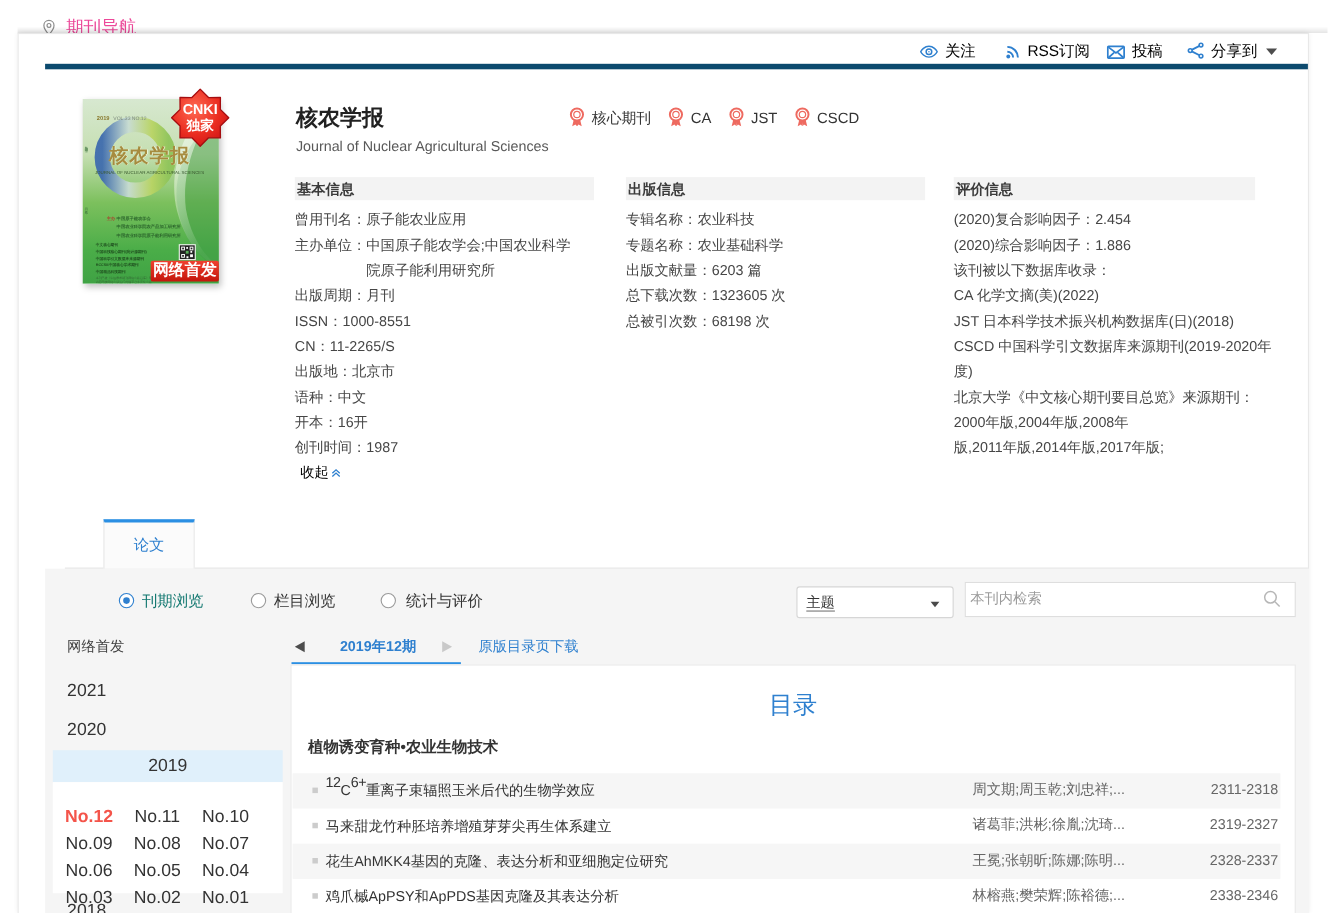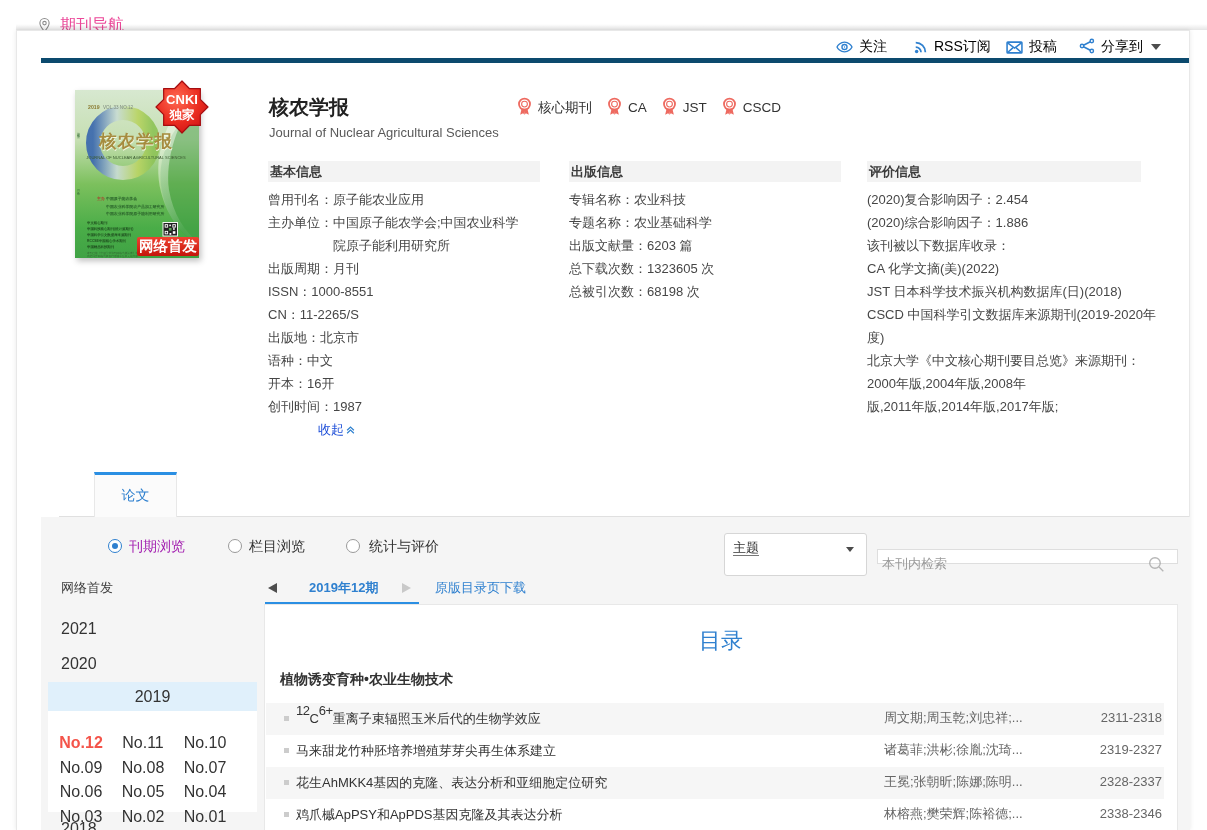--- a/index.html
+++ b/index.html
@@ -30,38 +30,38 @@
 #medals{position:absolute;left:499px;top:66px;height:20px;font-size:13.5px;color:#333;white-space:nowrap;}
 #medals .m{margin-right:14px;}
 #medals svg{vertical-align:-4px;margin-right:5px;}
 
 .col{position:absolute;top:130px;font-size:13px;color:#464646;}
 .col .hd{height:21px;line-height:21px;background:#f3f3f3;font-weight:bold;color:#3b3b3b;padding-left:2px;margin-bottom:6px;}
 .col .ln{line-height:23px;white-space:nowrap;}
 #col1{left:251px;width:272px;}
 #col2{left:552px;width:272px;}
 #col3{left:850px;width:274px;}
-.shou{color:#1d4ed8;margin-left:45px;}
+.shou{color:#000000;}
 .shou svg{vertical-align:0px;margin-left:2px;}
 
 #tabbar{position:absolute;left:42px;right:0;top:441px;height:45px;border-bottom:1px solid #e0e0e0;}
 #tab1{position:absolute;left:35px;top:0;width:83px;height:45px;background:#fff;border:1px solid #e8e8e8;border-bottom:none;border-top:3px solid #2b8fe3;background:#fbfbfb;color:#2f80cf;font-size:14px;text-align:center;line-height:41px;}
 
 #lower{position:absolute;left:24px;top:486px;width:1149px;height:314px;background:#f5f5f5;}
 
 .radio{position:absolute;width:14px;height:14px;border-radius:50%;background:#fff;}
 .r-on{border:1px solid #2f80cf;}
 .r-on i{position:absolute;left:2.8px;top:2.8px;width:6.6px;height:6.6px;border-radius:50%;background:#2f80cf;}
 .r-off{border:1px solid #9a9a9a;}
 .rlab{position:absolute;top:31px;height:16px;line-height:16px;font-size:14px;color:#333;}
 
-#dd{position:absolute;left:683px;top:16px;width:143px;height:43px;background:#fff;border:1px solid #d6d6d6;border-radius:3px;font-size:13px;color:#333;line-height:28px;}
+#dd{position:absolute;left:683px;top:16px;width:143px;height:29px;background:#fff;border:1px solid #d6d6d6;border-radius:3px;font-size:13px;color:#333;line-height:28px;}
 #dd span{margin-left:8px;border-bottom:1px solid #777;}
 #dd .caret{position:absolute;right:12px;top:13px;border-top-color:#4a4a4a;border-left-width:4px;border-right-width:4px;border-top-width:5.5px;margin:0;}
-#search{position:absolute;left:836px;top:32px;width:301px;height:15px;background:#fff;border:1px solid #dedede;font-size:13px;color:#9a9a9a;line-height:28px;}
+#search{position:absolute;left:836px;top:12px;width:301px;height:32px;background:#fff;border:1px solid #dedede;font-size:13px;color:#9a9a9a;line-height:28px;}
 #search span{margin-left:4px;}
 #search svg{position:absolute;right:12px;top:6px;opacity:.85;}
 
 #sb-first{position:absolute;left:20px;top:62px;font-size:13px;color:#404040;}
 .yr{position:absolute;left:20px;font-size:16px;color:#333;}
 #yr-hl{position:absolute;left:7px;top:165px;width:209px;height:29px;background:#e0f0fb;color:#333;
   font-size:16px;text-align:center;line-height:29px;}
 #yr-grid{position:absolute;left:7px;top:194px;width:209px;height:101px;background:#fff;padding-top:20px;}
 #yr-grid .row{height:24.7px;display:flex;}
 #yr-grid .cell{width:58px;text-align:center;font-size:16px;color:#333;line-height:24.7px;margin-left:4px;}
@@ -259,21 +259,21 @@
       <div class="ln">2000年版,2004年版,2008年</div>
       <div class="ln">版,2011年版,2014年版,2017年版;</div>
     </div>
     <div id="tabbar">
         <div id="tab1">论文</div>
       </div>
     <div id="lower">
       <div class="radio r-on" style="left:67px;top:22px;">
           <i></i>
         </div>
-      <div class="rlab" style="left:88px;top:21px;color:#a21caf;">刊期浏览</div>
+      <div class="rlab" style="left:88px;top:21px;color:#0f766e;">刊期浏览</div>
       <div class="radio r-off" style="left:187px;top:22px;"></div>
       <div class="rlab" style="left:208px;top:21px;">栏目浏览</div>
       <div class="radio r-off" style="left:305px;top:22px;"></div>
       <div class="rlab" style="left:328px;top:21px;">统计与评价</div>
       <div id="dd"><span>主题</span><i class="caret"></i></div>
       <div id="search"><span>本刊内检索</span><svg width="17" height="17" viewBox="0 0 20 20" fill="none" stroke="#aaa" stroke-width="1.6">
             <circle cx="8.2" cy="8.2" r="6.2"></circle>
             <path d="M13 13l5 5"></path>
           </svg></div>
       <div id="sb-first">网络首发</div>

